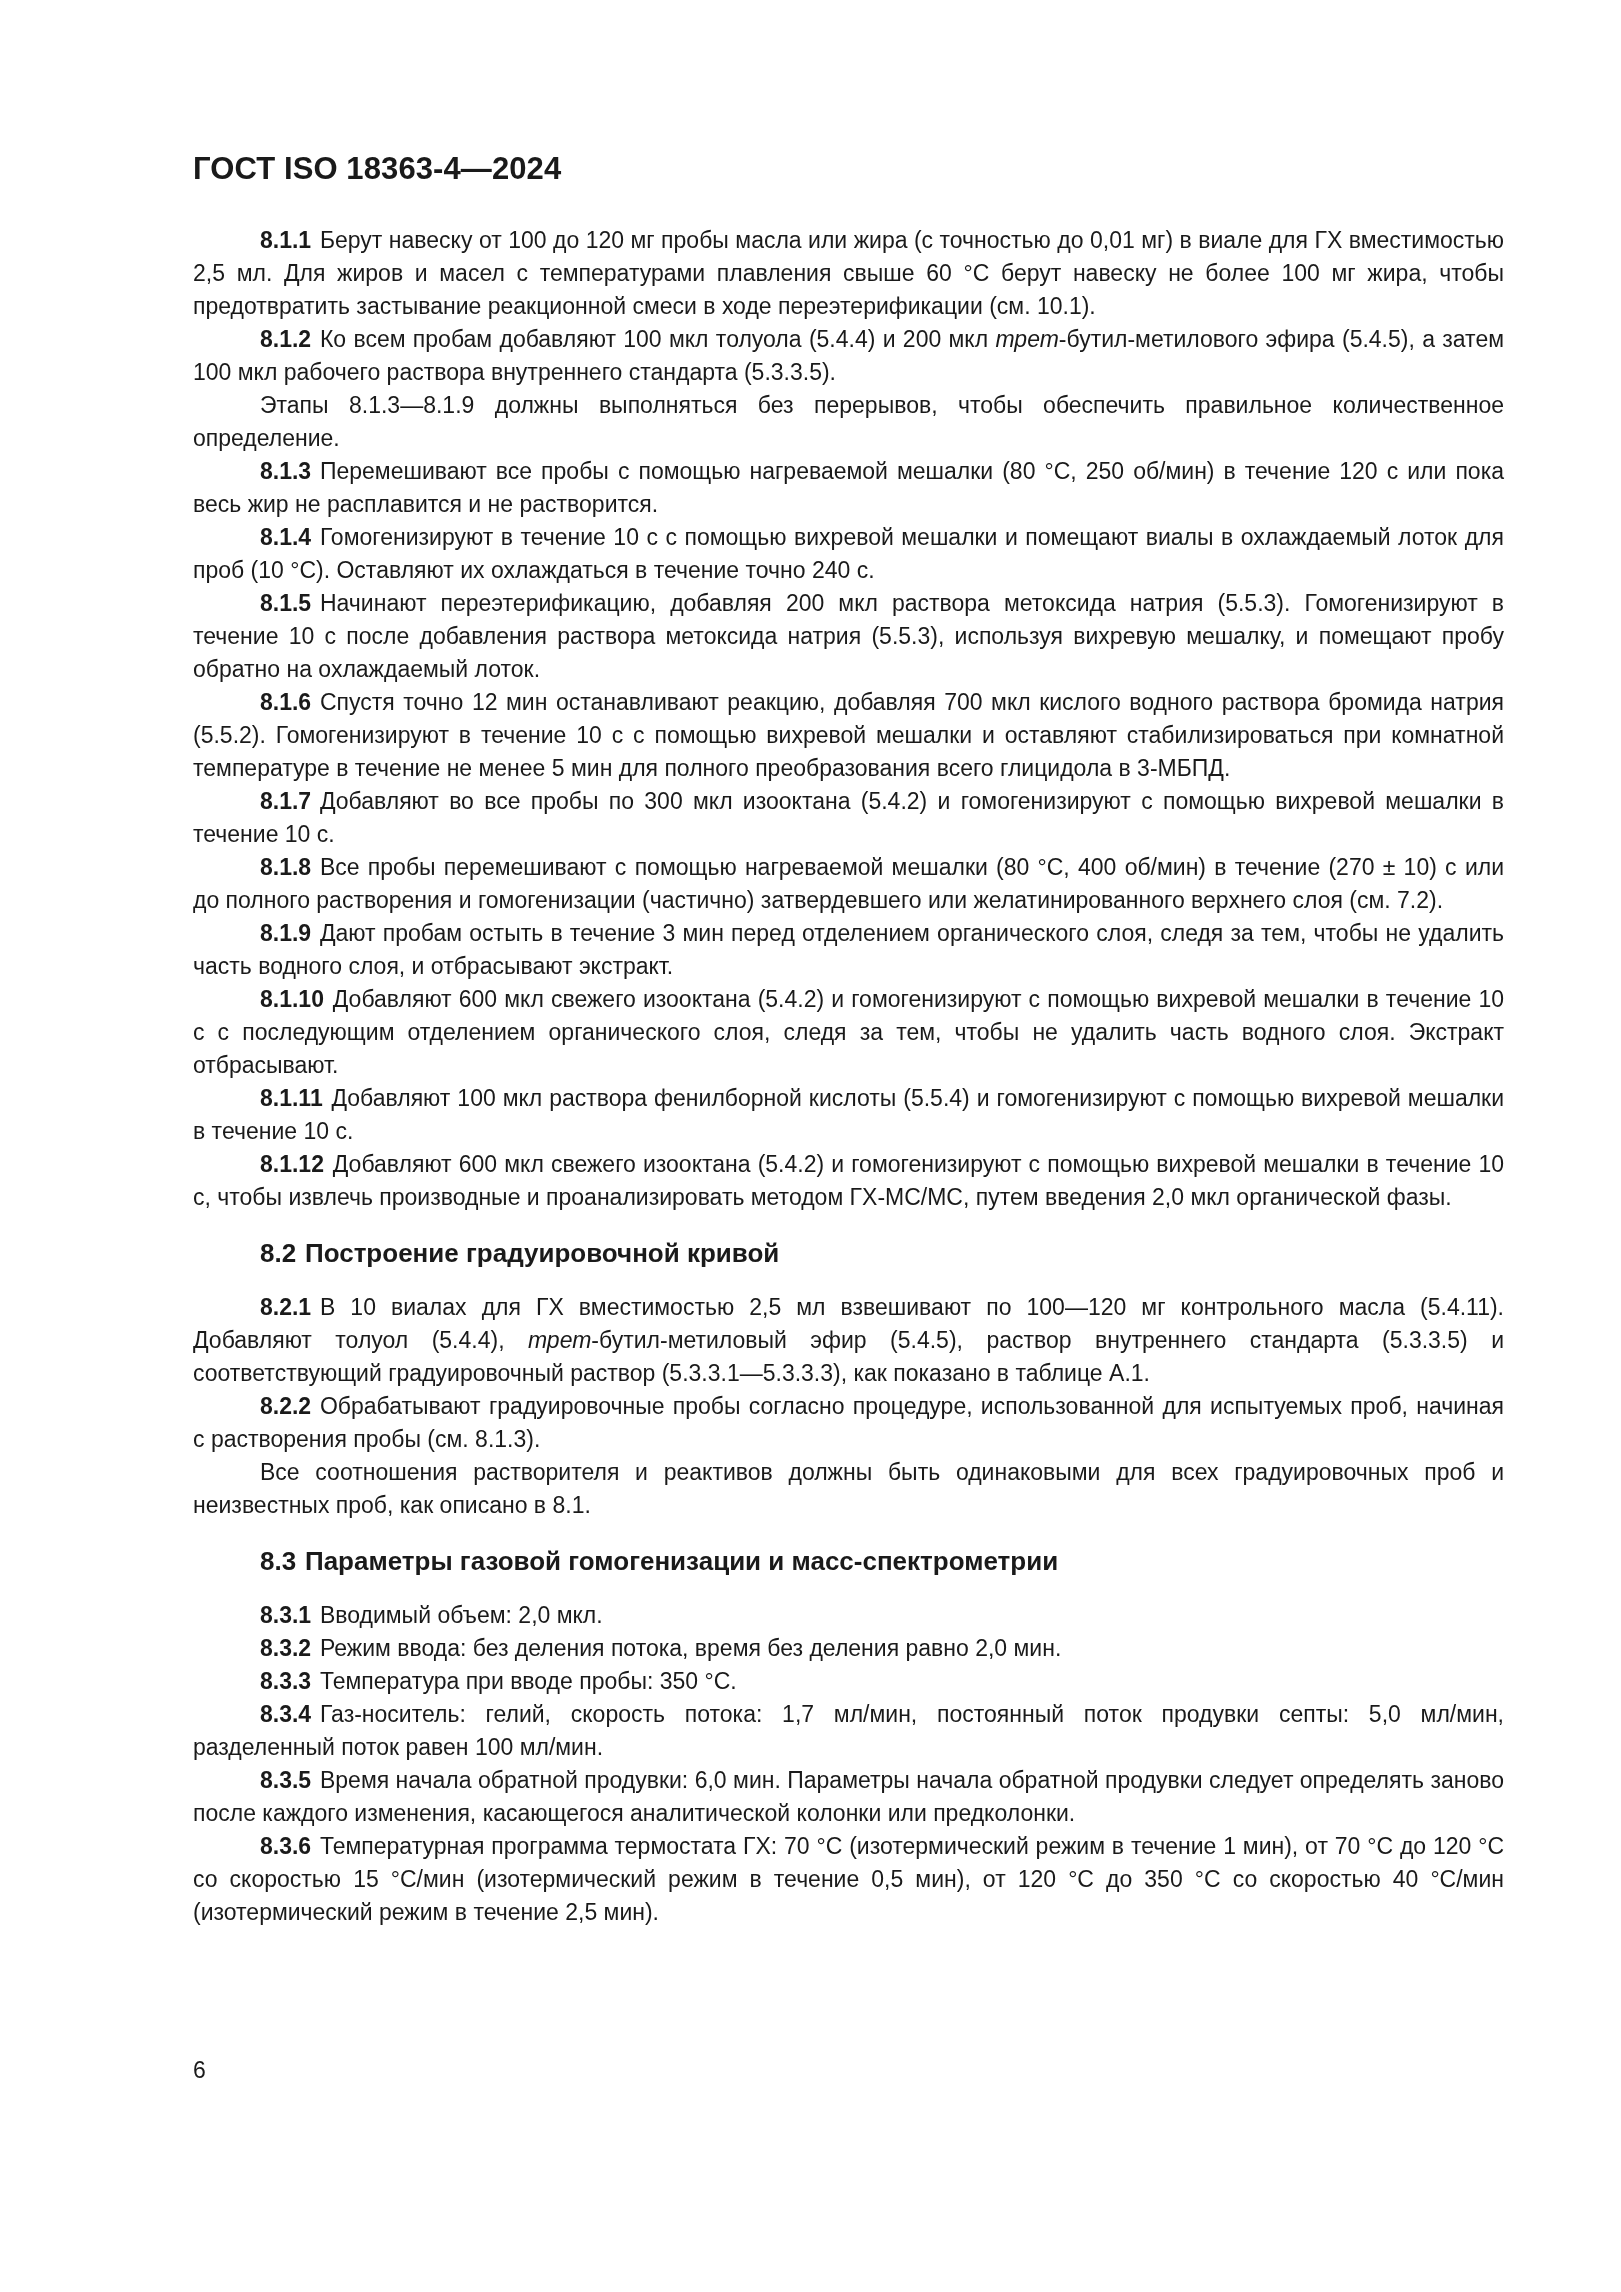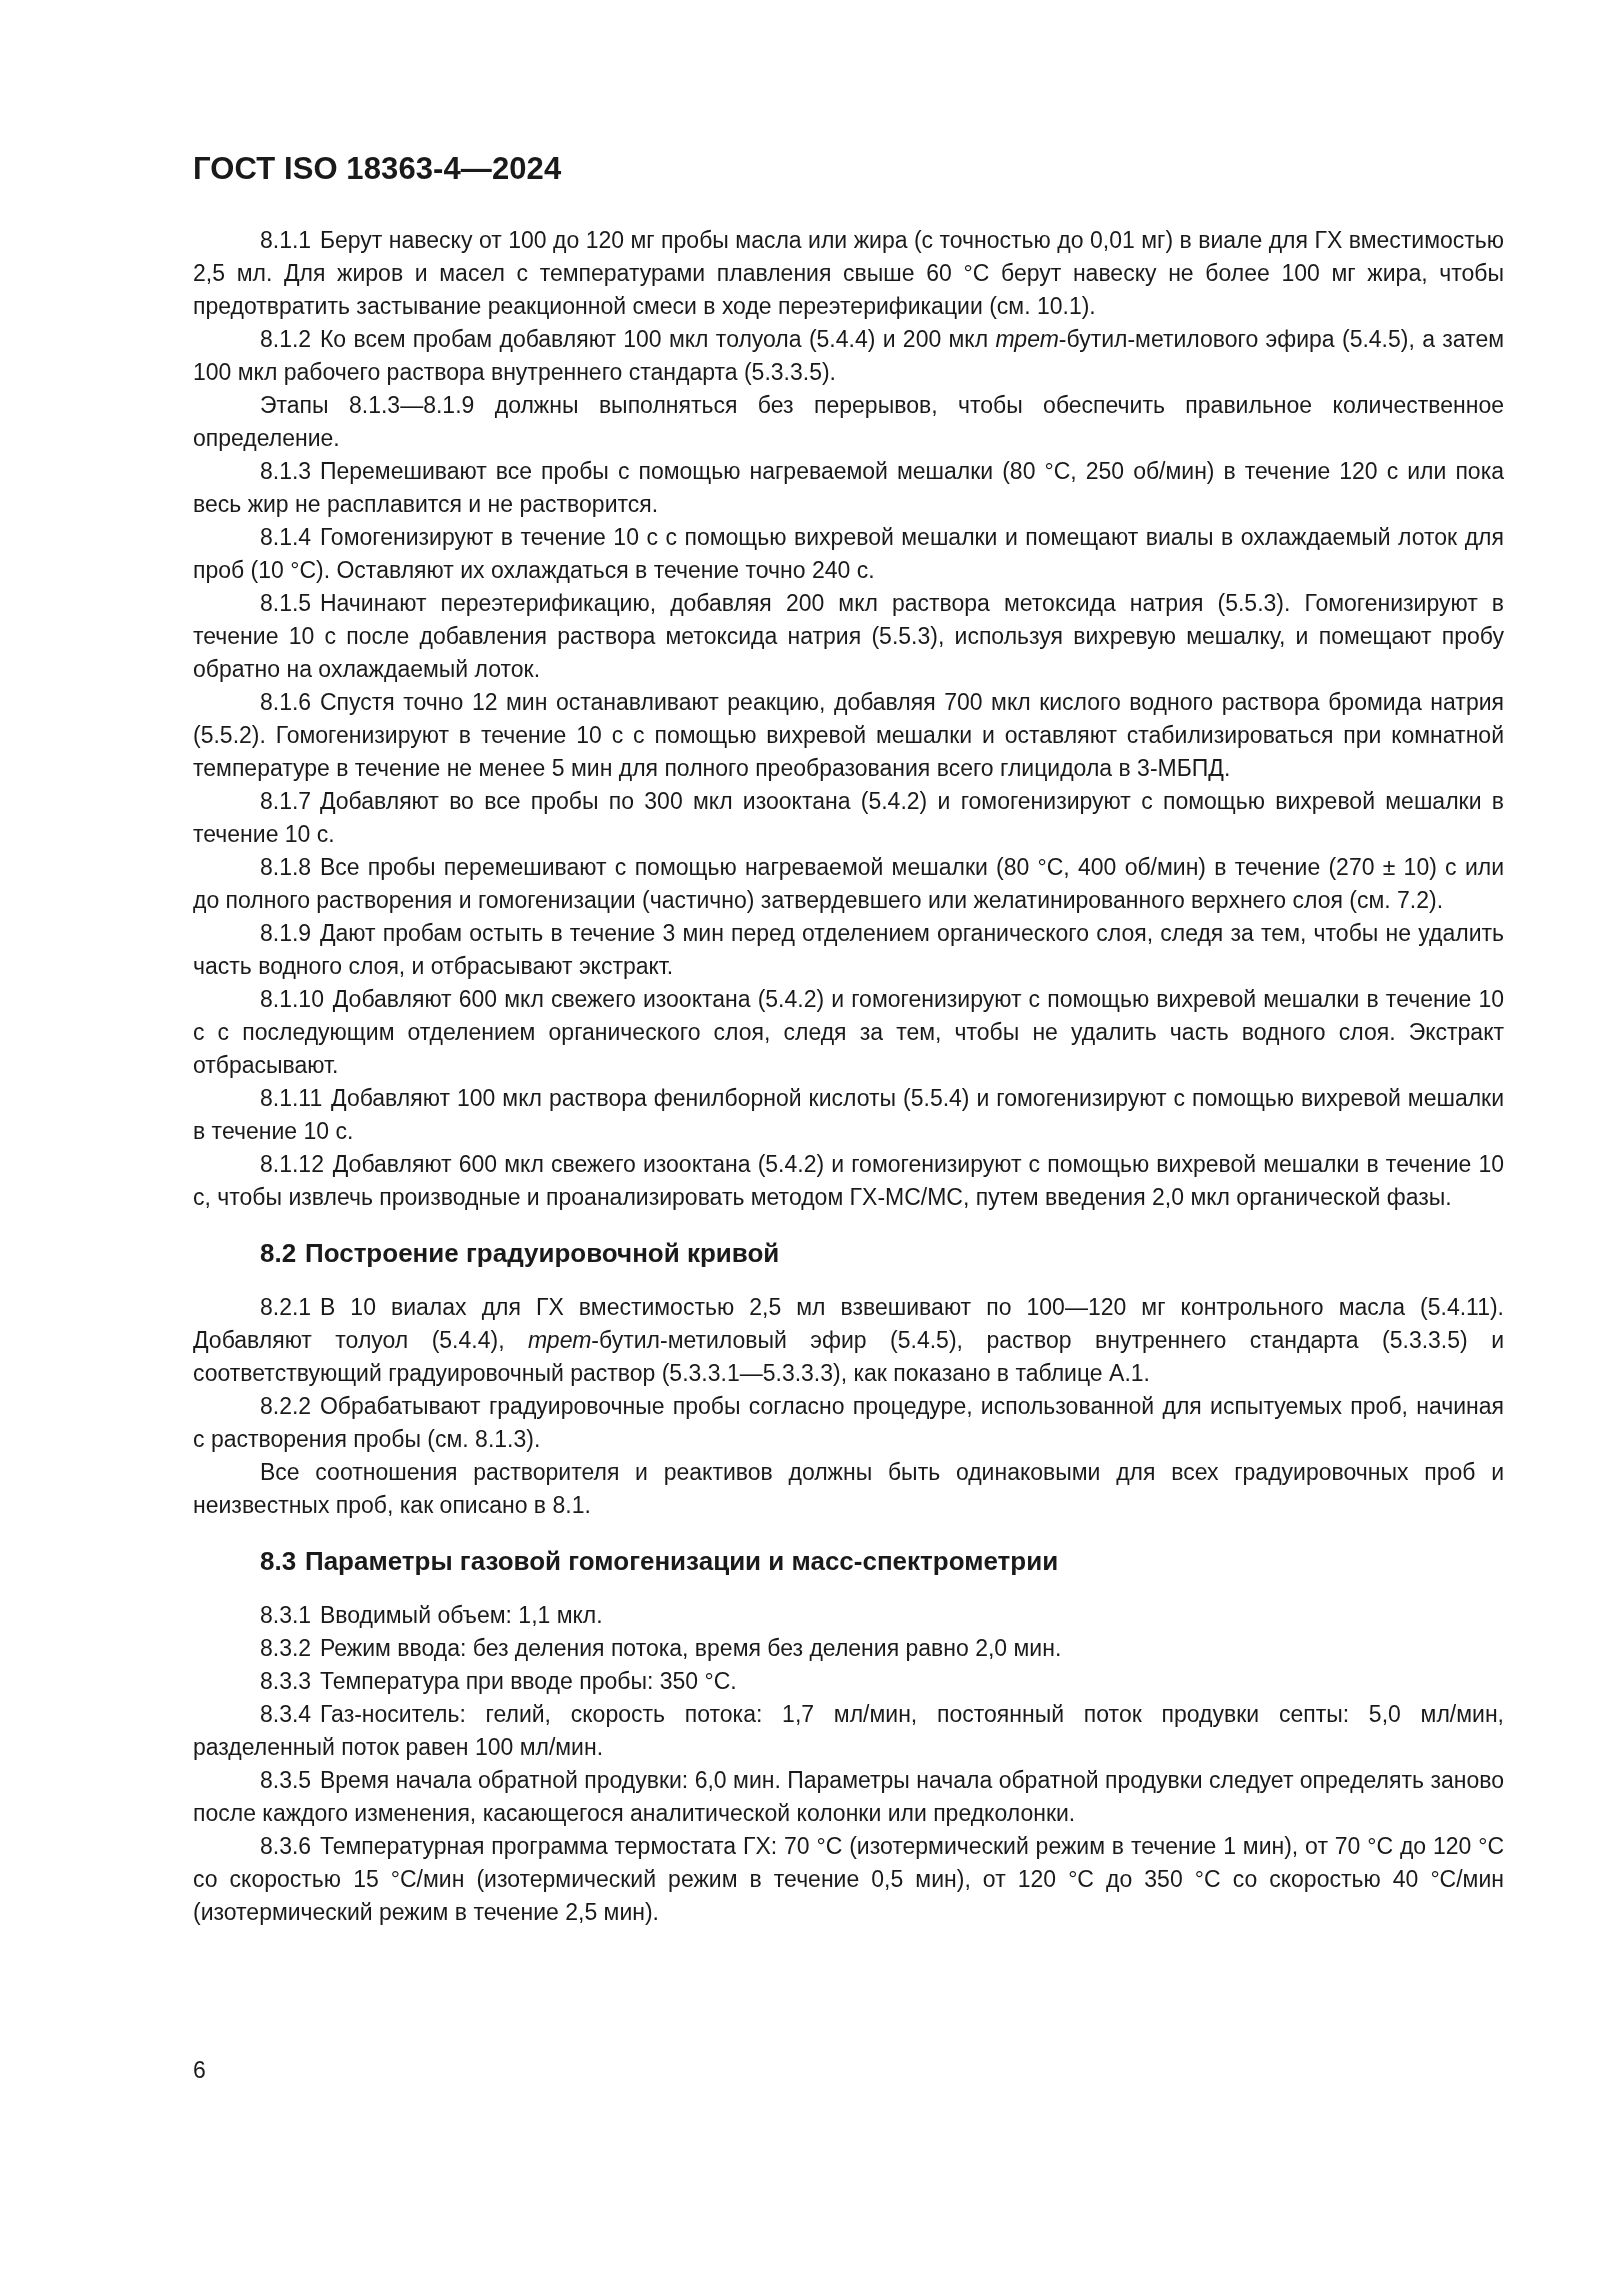--- a/index.html
+++ b/index.html
@@ -34,20 +34,21 @@
   }
   .para {
     margin: 0;
     text-indent: 67px;
     text-align: justify;
     text-align-last: left;
     hyphens: manual;
   }
   .para .num {
     margin-right: 8.8px;
+    font-weight: bold;
   }
   .para em {
     font-style: italic;
   }
   .section-heading {
     margin: 22.5px 0 21.6px 0;
     padding-left: 67px;
     font-weight: bold;
     font-size: 26px;
     line-height: 33px;
@@ -99,21 +100,21 @@
   <div class="section-heading"><span class="num">8.2</span><span>Построение градуировочной кривой</span></div>
 
   <p class="para"><span class="num">8.2.1</span><span>В 10 виалах для ГХ вместимостью 2,5 мл взвешивают по 100—120 мг контрольного масла (5.4.11). Добавляют толуол (5.4.4), </span><em>трет</em><span>-бутил-метиловый эфир (5.4.5), раствор внутреннего стандарта (5.3.3.5) и соответствующий градуировочный раствор (5.3.3.1—5.3.3.3), как показано в таблице А.1.</span></p>
 
   <p class="para"><span class="num">8.2.2</span><span>Обрабатывают градуировочные пробы согласно процедуре, использованной для испытуемых проб, начиная с растворения пробы (см. 8.1.3).</span></p>
 
   <p class="para"><span>Все соотношения растворителя и реактивов должны быть одинаковыми для всех градуировочных проб и неизвестных проб, как описано в 8.1.</span></p>
 
   <div class="section-heading"><span class="num">8.3</span><span>Параметры газовой гомогенизации и масс-спектрометрии</span></div>
 
-  <p class="para"><span class="num">8.3.1</span><span>Вводимый объем: 1,1 мкл.</span></p>
+  <p class="para"><span class="num">8.3.1</span><span>Вводимый объем: 2,0 мкл.</span></p>
 
   <p class="para"><span class="num">8.3.2</span><span>Режим ввода: без деления потока, время без деления равно 2,0 мин.</span></p>
 
   <p class="para"><span class="num">8.3.3</span><span>Температура при вводе пробы: 350 °С.</span></p>
 
   <p class="para"><span class="num">8.3.4</span><span>Газ-носитель: гелий, скорость потока: 1,7 мл/мин, постоянный поток продувки септы: 5,0 мл/мин, разделенный поток равен 100 мл/мин.</span></p>
 
   <p class="para"><span class="num">8.3.5</span><span>Время начала обратной продувки: 6,0 мин. Параметры начала обратной продувки следует определять заново после каждого изменения, касающегося аналитической колонки или предколонки.</span></p>
 
   <p class="para"><span class="num">8.3.6</span><span>Температурная программа термостата ГХ: 70 °С (изотермический режим в течение 1 мин), от 70 °С до 120 °С со скоростью 15 °С/мин (изотермический режим в течение 0,5 мин), от 120 °С до 350 °С со скоростью 40 °С/мин (изотермический режим в течение 2,5 мин).</span></p>

